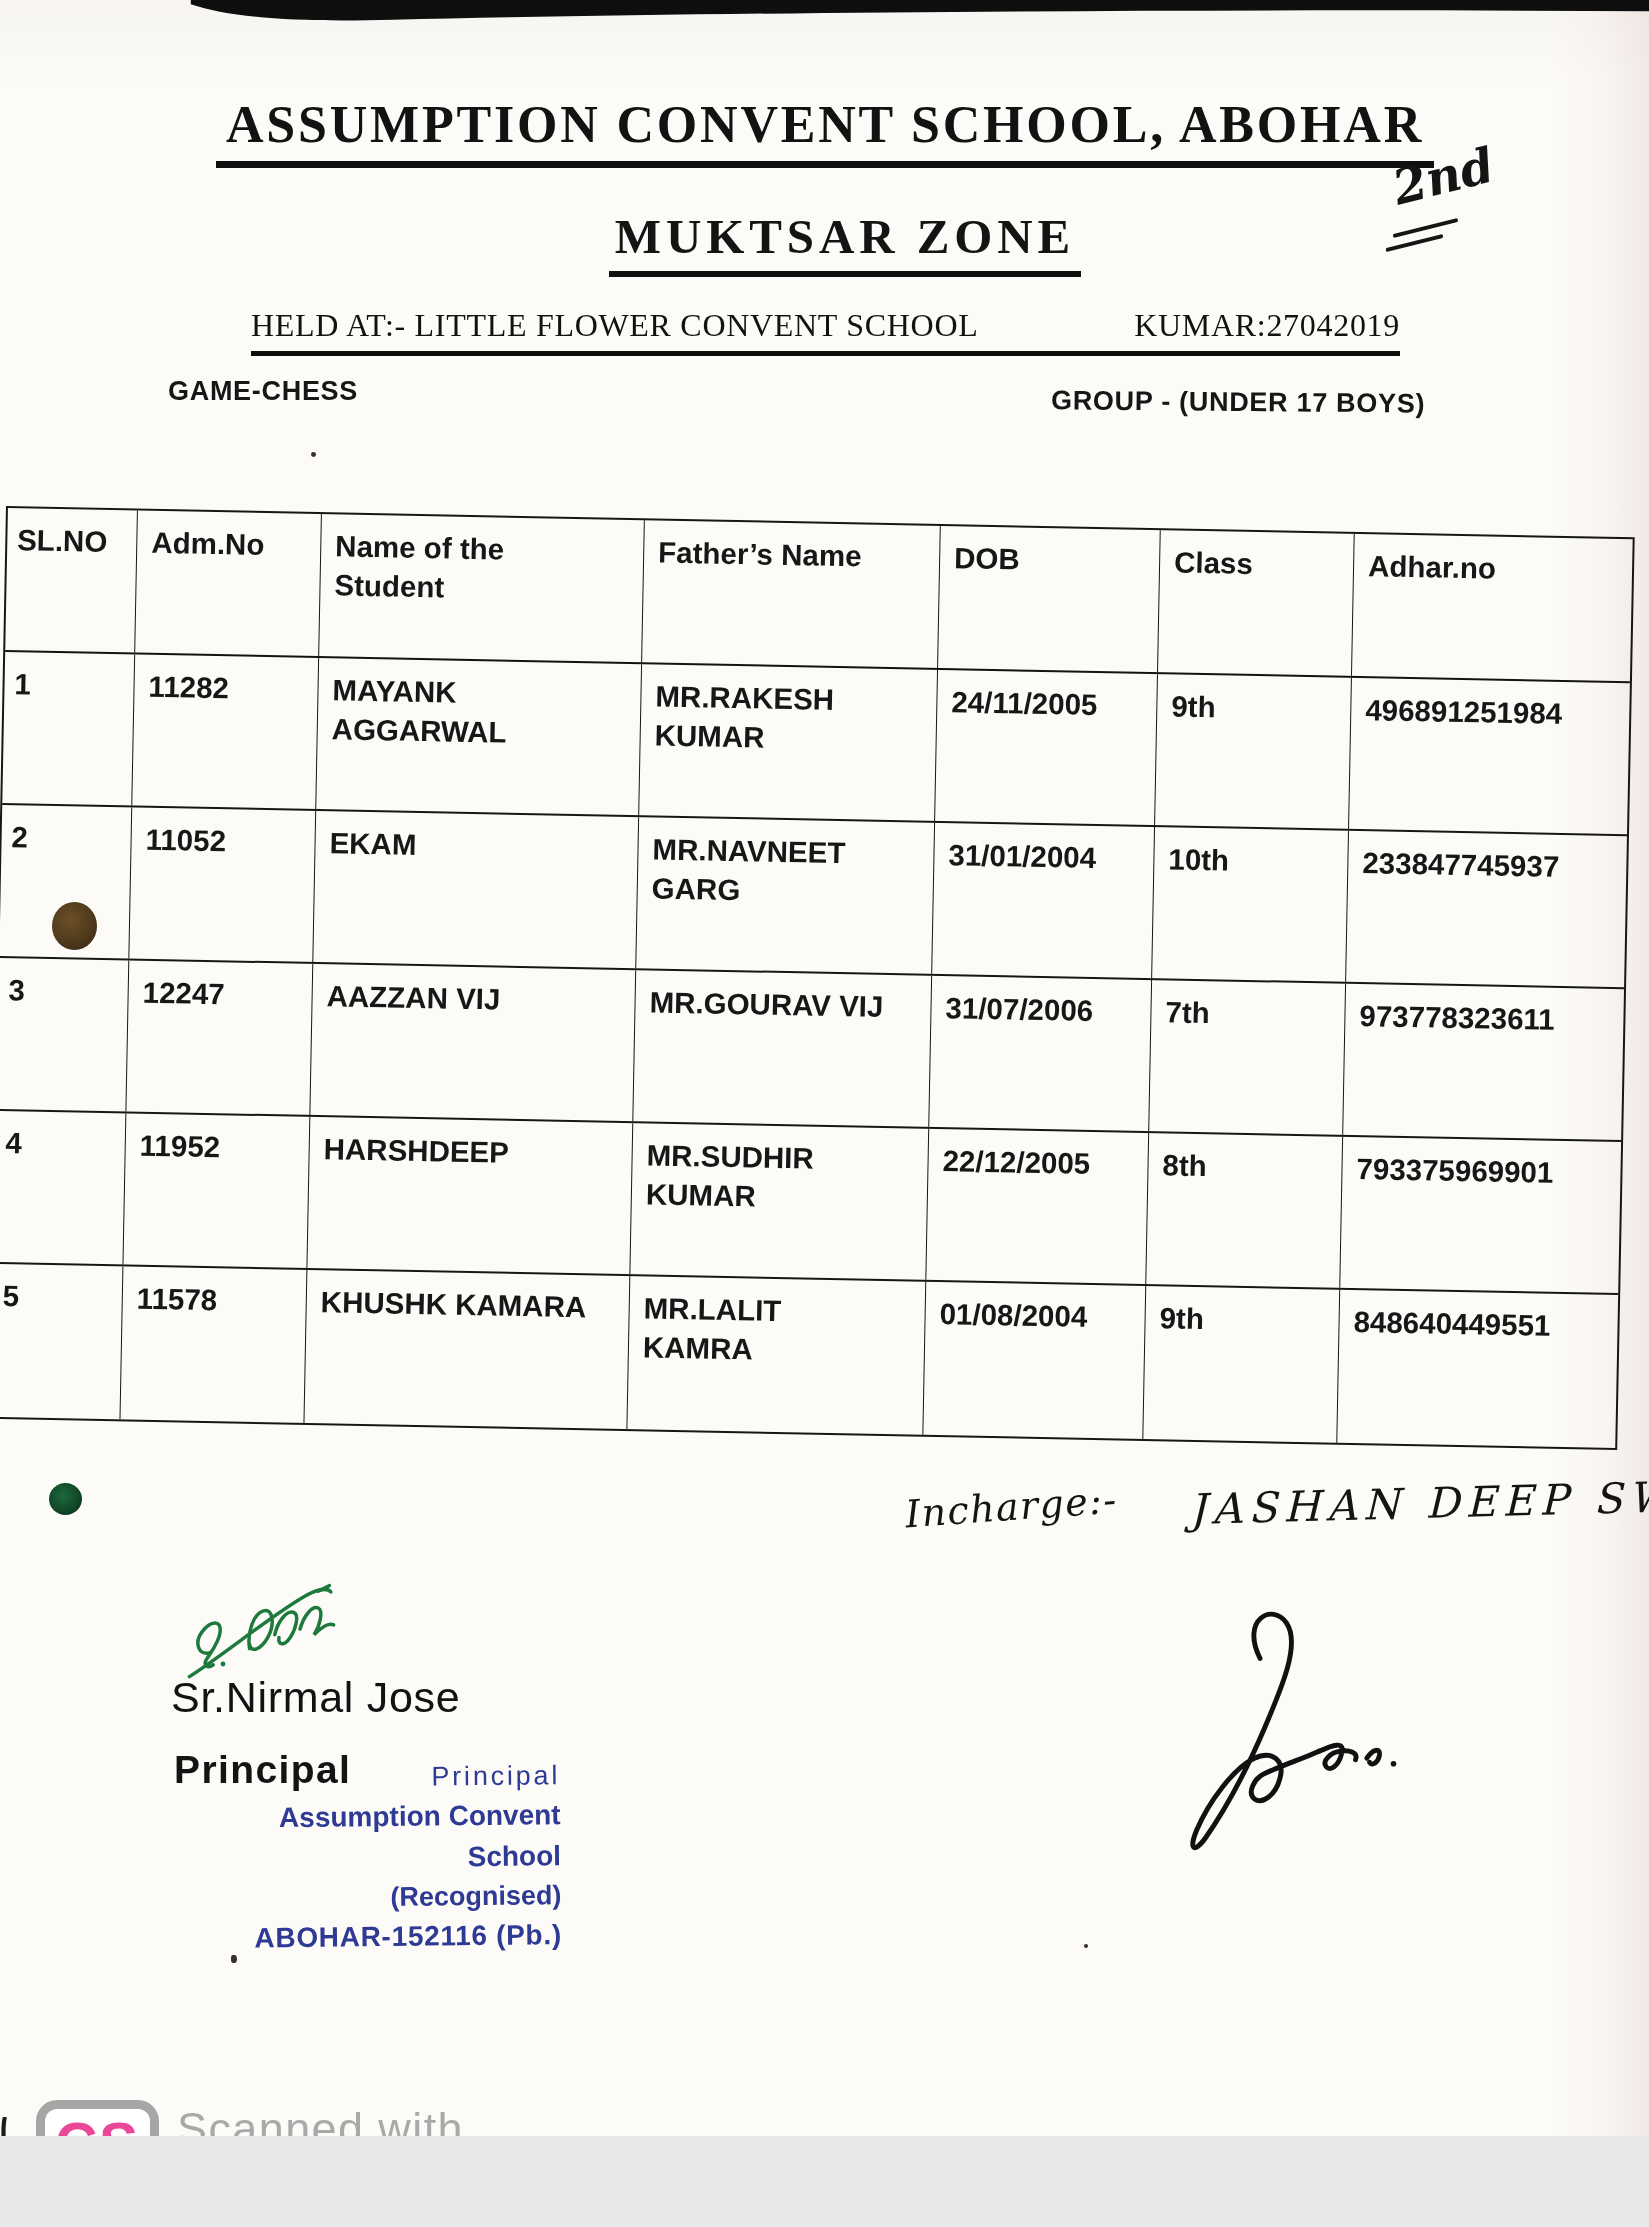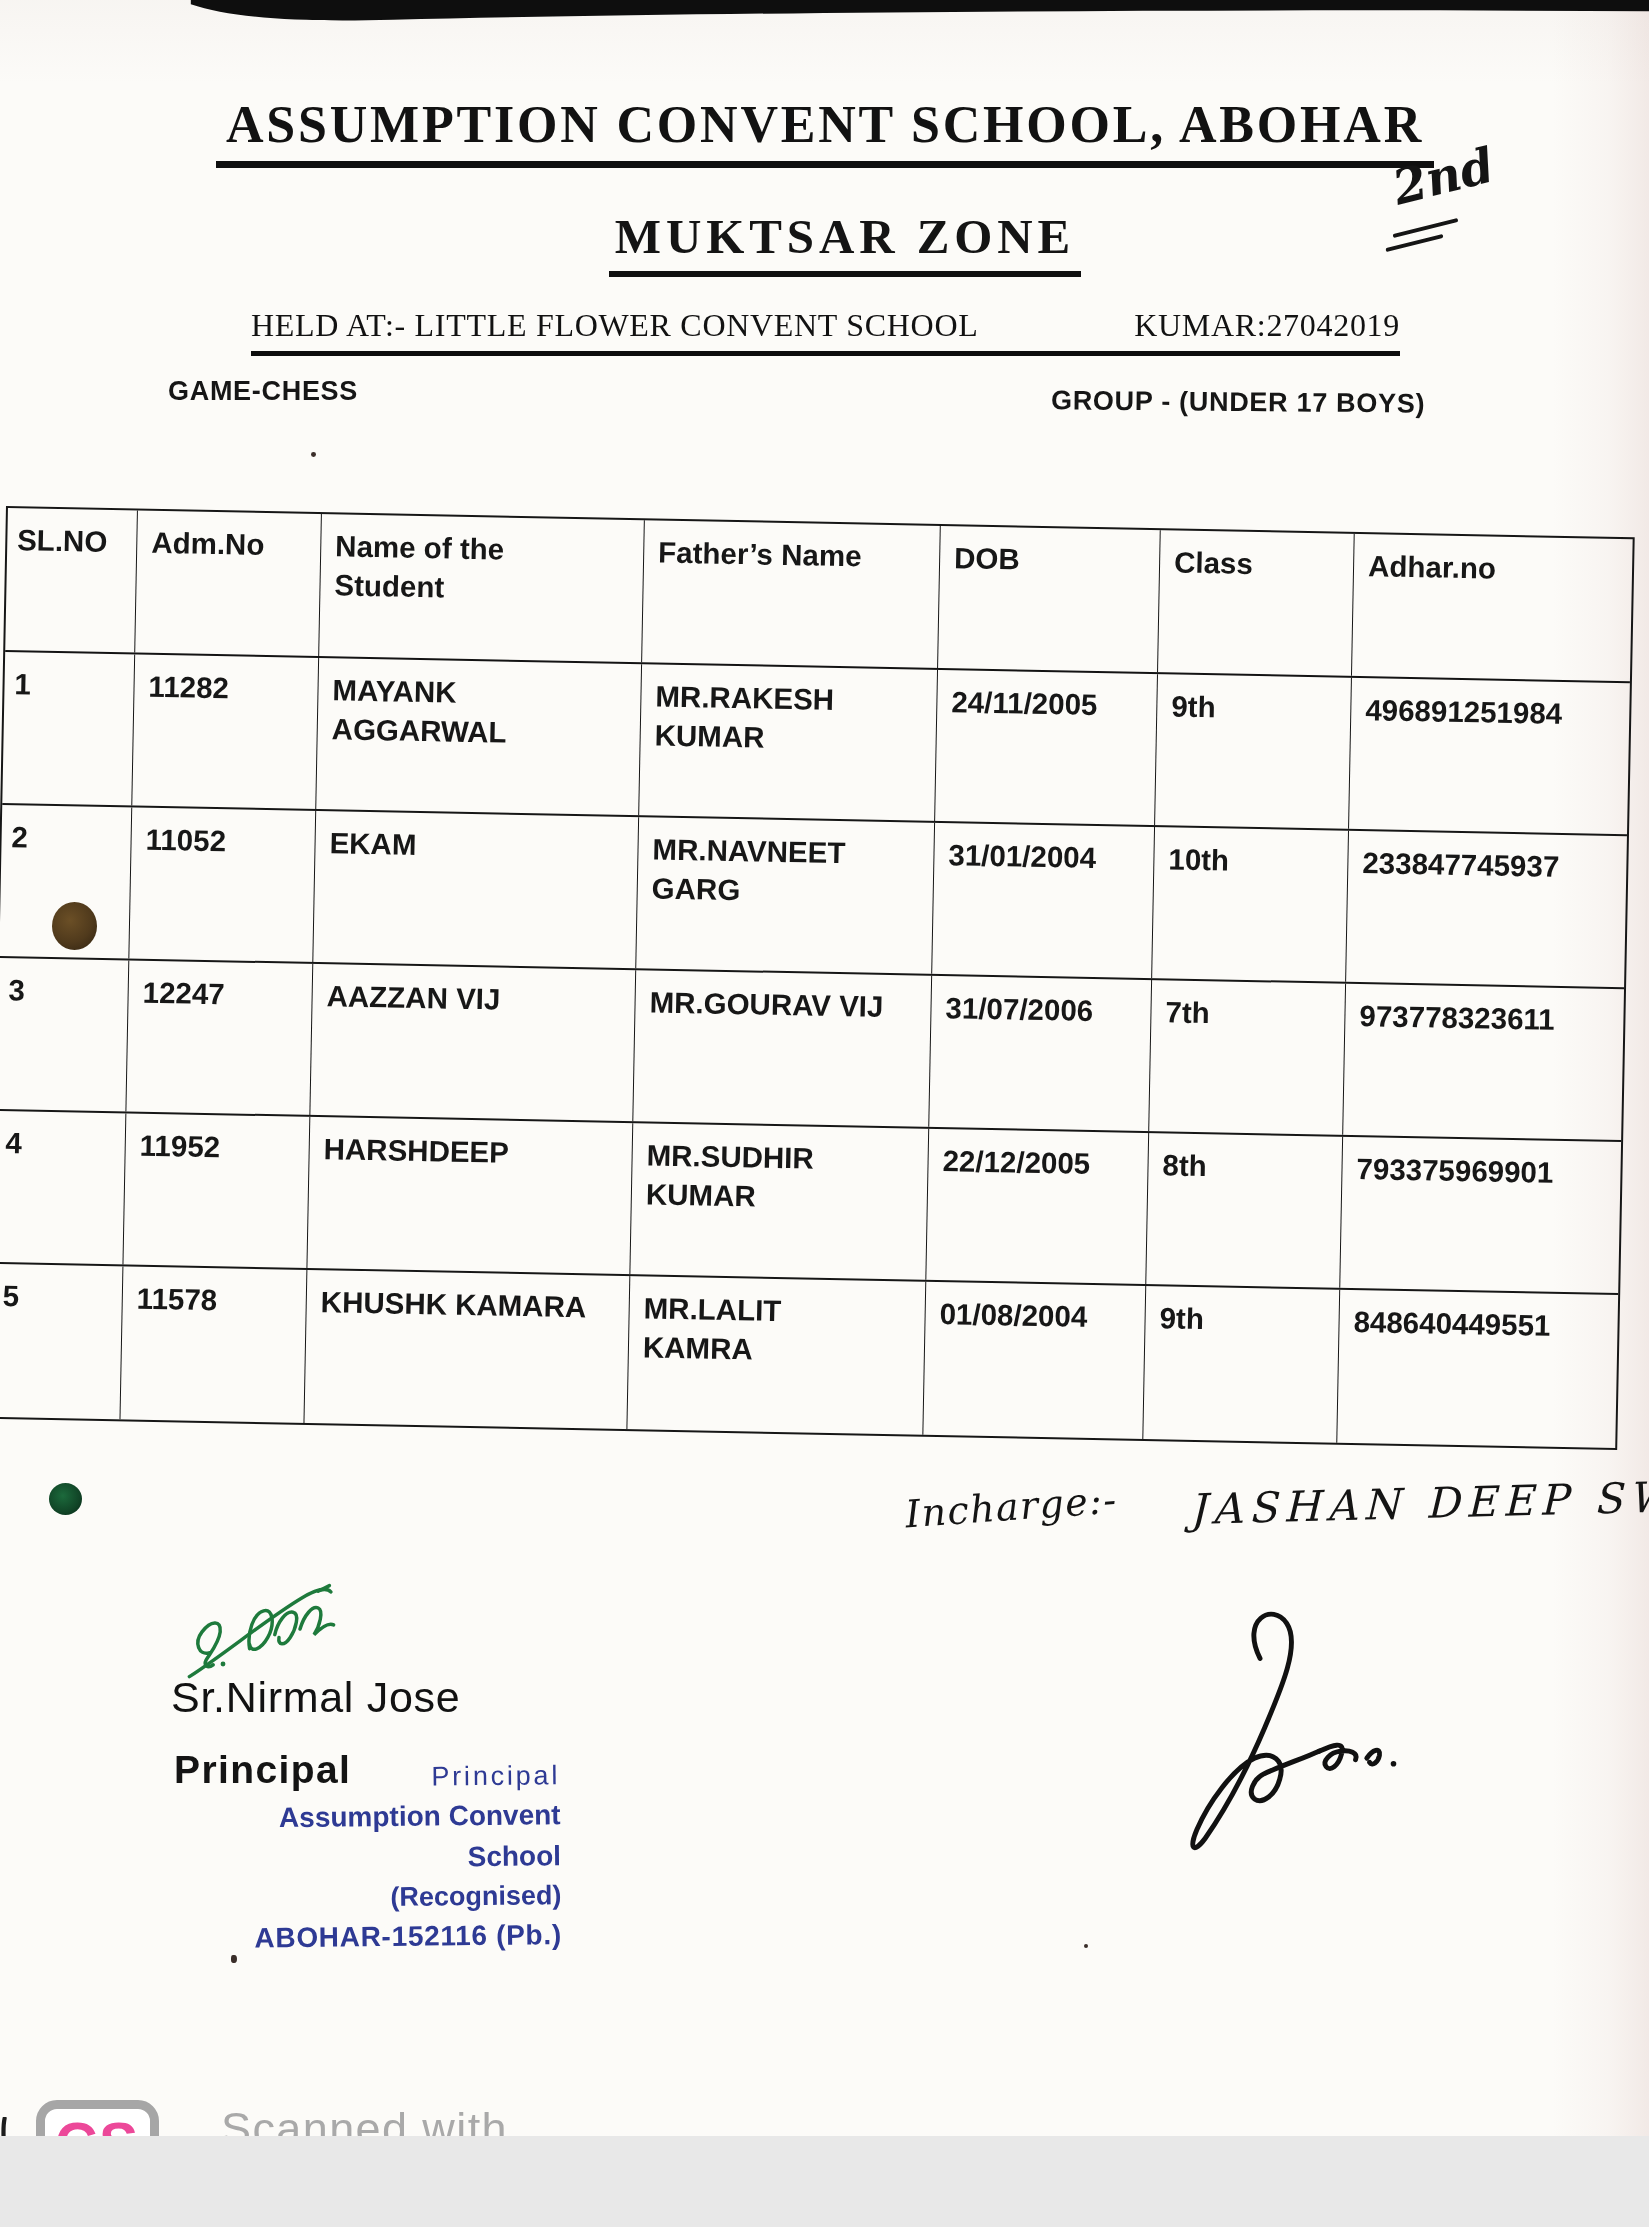--- a/index.html
+++ b/index.html
@@ -96,21 +96,21 @@
   
   .cs-logo{
     position:absolute;left:36px;top:2100px;width:123px;height:105px;box-sizing:border-box;
     border:9px solid #a6a6a6;border-radius:21px;background:#fff;overflow:hidden;
   }
   .cs-logo .cs-text{
     position:absolute;top:1.4px;left:0;width:100%;text-align:center;
     font-weight:700;font-size:59px;color:#ec4899;letter-spacing:1.4px;font-family:Liberation Sans, sans-serif;
   }
   .cs-logo .cs-bar{position:absolute;bottom:0;left:0;width:100%;height:24px;background:#a6a6a6;}
-  .wm-line1{position:absolute;left:177px;top:2103px;font-size:45px;font-weight:400;color:#a9a9a9;letter-spacing:1.4px;margin-left:44px;}
+  .wm-line1{position:absolute;left:177px;top:2103px;font-size:45px;font-weight:400;color:#a9a9a9;letter-spacing:1.4px;}
   .wm-line2{position:absolute;left:177px;top:2155px;font-size:45px;font-weight:400;color:#a9a9a9;letter-spacing:1.4px;}
   .left-edge-mark{position:absolute;left:-1.4px;top:2117px;}
 </style>
 </head>
 <body>
 
 <div id="page">
 
   <svg class="top-edge-artifact" viewBox="0 0 2352 42" preserveAspectRatio="none">
     <path d="M272,0 L2352,0 L2352,16 C1700,12 1000,18 560,28 C430,32 330,26 272,6 Z" fill="#0e0e0e"></path>

